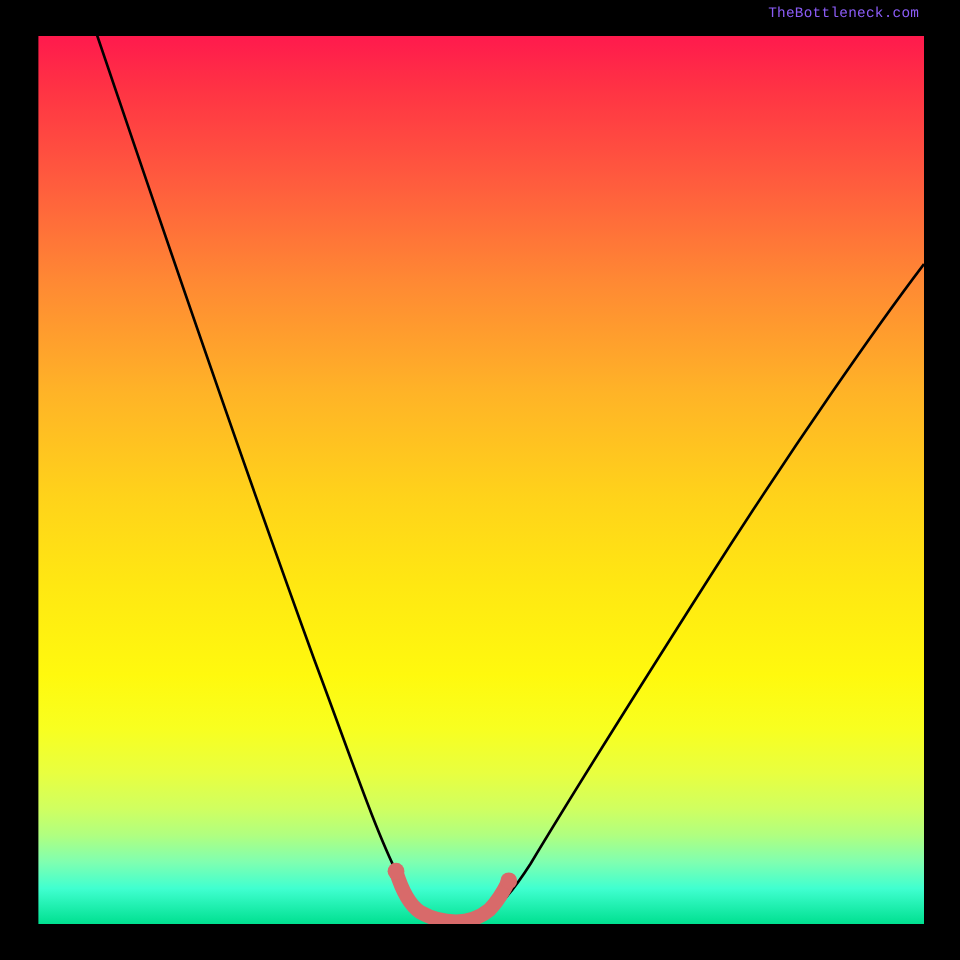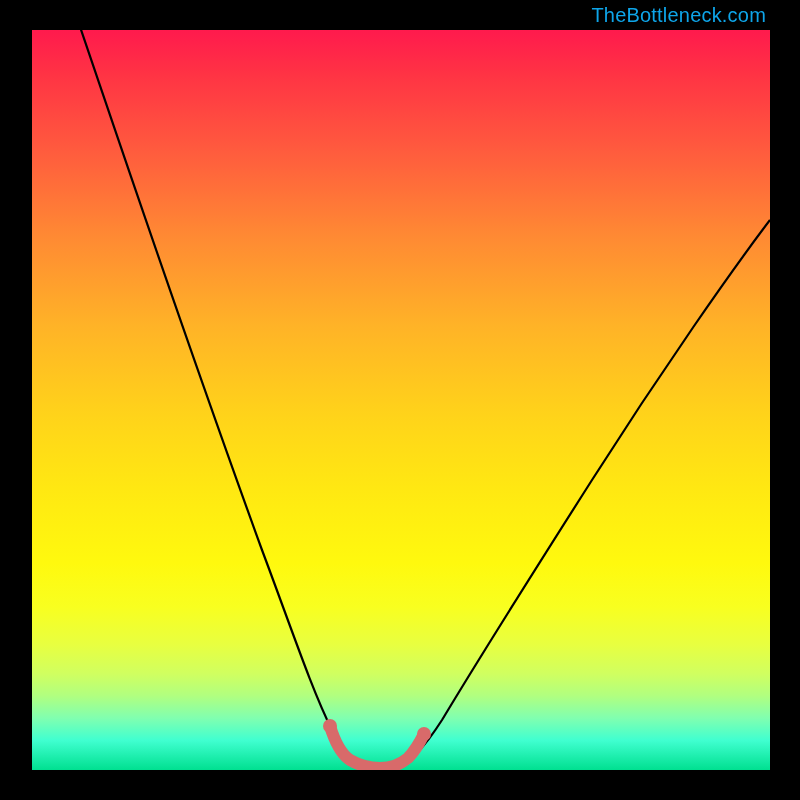--- a/index.html
+++ b/index.html
@@ -41,24 +41,25 @@
       #80ffb0 93%,
       #40ffd0 96%,
       #00e090 100%
     );
     overflow: hidden;
   }
   .watermark {
     position: absolute;
     top: 4px;
     right: 34px;
-    color: #0ea5e9;
-    font-size: 20px;
+    color: #8b5cf6;
+    font-size: 12px;
     font-weight: 500;
     letter-spacing: 0.2px;
+    font-family: Liberation Mono, monospace;
   }
   svg.curve {
     position: absolute;
     left: 0;
     top: 0;
     width: 738px;
     height: 740px;
   }
 </style>
 </head>

